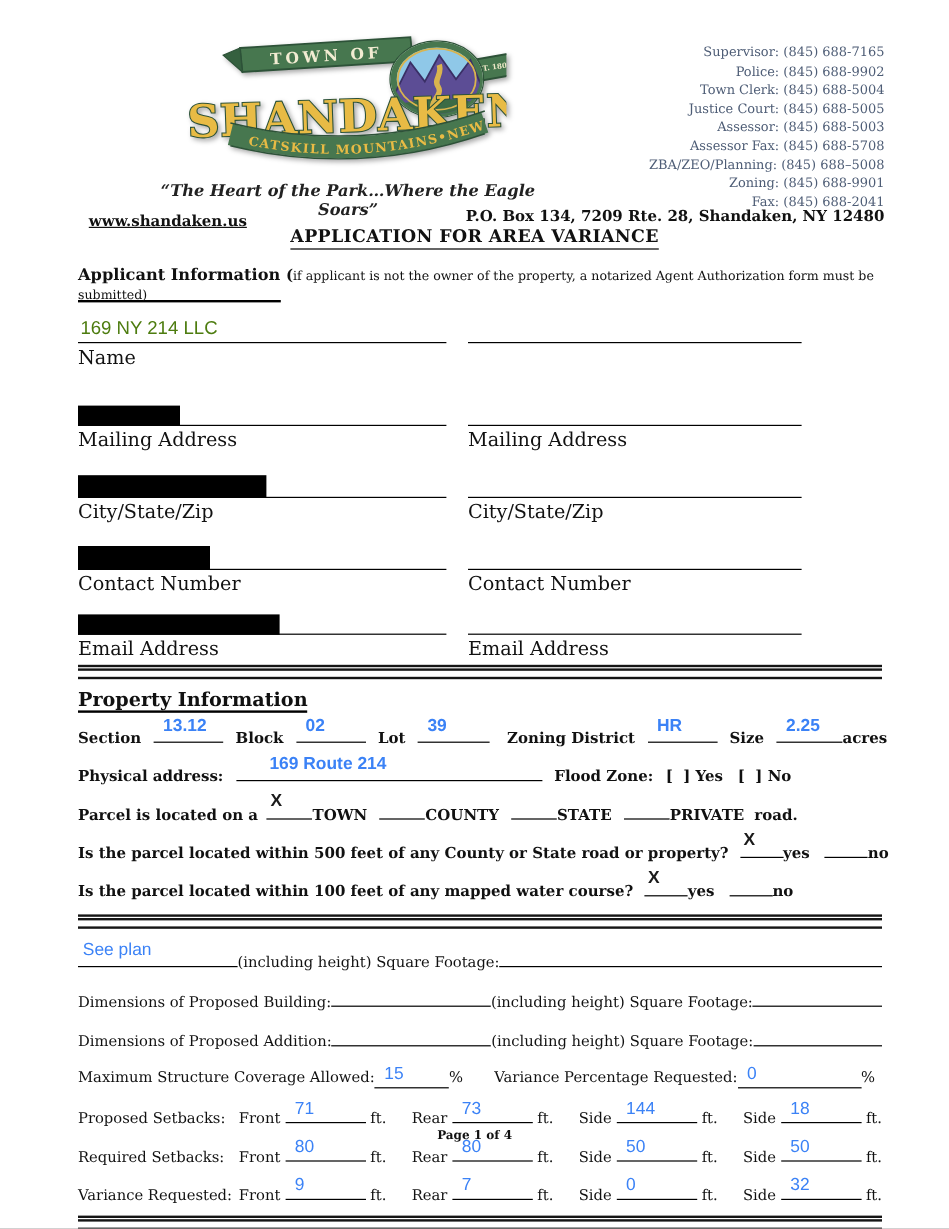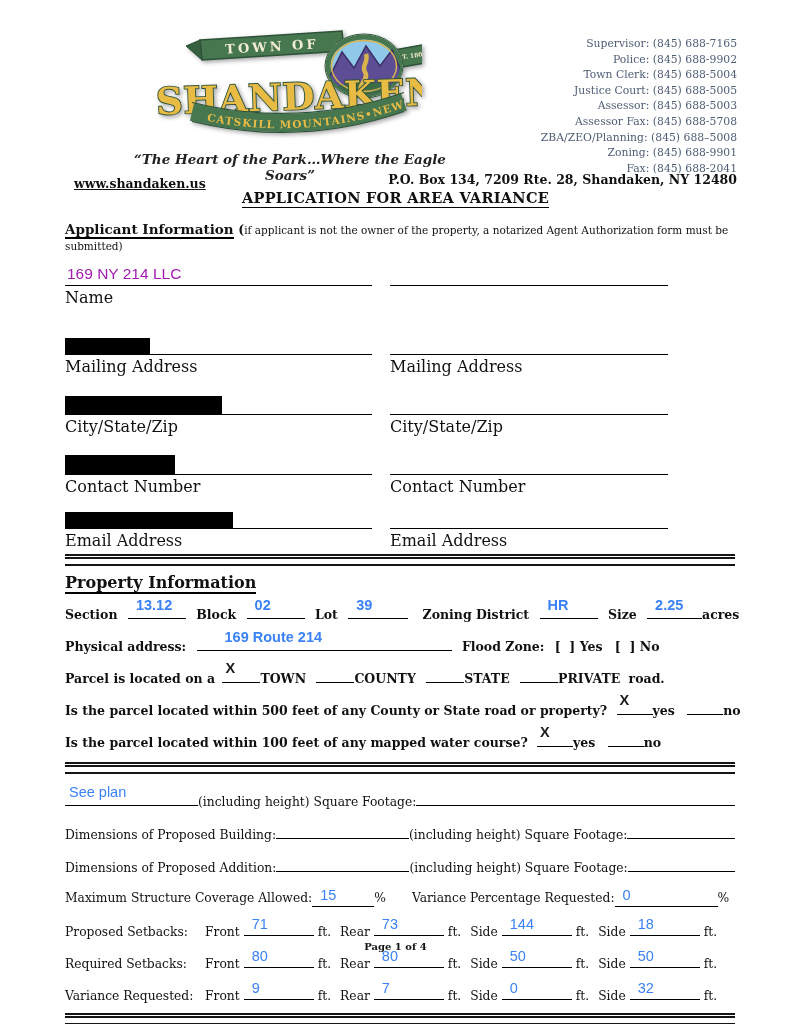--- a/index.html
+++ b/index.html
@@ -18,31 +18,31 @@
     font-style:italic;font-weight:bold;font-size:13.5px;color:#222;}
   .website{position:absolute;top:176px;left:74px;font-weight:bold;font-size:12.5px;
     text-decoration:underline;cursor:pointer;}
   .po-address{position:absolute;top:172px;right:54px;font-weight:bold;font-size:12.5px;}
   .form-title{position:absolute;top:189px;left:0;right:0;text-align:center;
     font-weight:bold;font-size:14.5px;letter-spacing:0.3px;}
   .form-title span{border-bottom:1.6px solid #000;padding-bottom:1px;}
   
   .content{position:absolute;top:221px;left:65px;width:670px;}
   .sec-heading{font-size:13.5px;font-weight:bold;}
-  .sec-heading .hd{border-bottom:2px solid #000;padding-bottom:0px;}
+  .sec-heading .hd{border-bottom:2px solid #000;padding-bottom:13px;}
   .sec-heading .note{font-weight:normal;font-size:10.5px;}
   .sec-heading .paren{font-weight:bold;font-size:12.5px;}
   
   .app-grid{margin-top:6px;}
   .app-row{display:grid;grid-template-columns:307px 278px;column-gap:18px;margin-bottom:14px;}
   .app-row .zone{position:relative;height:24px;border-bottom:1.2px solid #000;}
   .app-row.first .zone{height:26px;}
   .app-row .label{font-size:16px;padding-top:2px;}
   .fill-val{position:absolute;left:2px;bottom:2px;
-    font-family:"Liberation Sans","DejaVu Sans",sans-serif;font-size:15.5px;color:#a21caf;white-space:nowrap;}
+    font-family:"Liberation Sans","DejaVu Sans",sans-serif;font-size:15.5px;color:#4d7c0f;white-space:nowrap;}
   .redact{position:absolute;left:0;bottom:-1px;background:#000;}
   
   .rule3{height:8px;border-top:2.5px solid #151515;border-bottom:2.5px solid #151515;position:relative;margin:2px 0;}
   .rule3::after{content:"";position:absolute;left:0;right:0;top:1px;height:1.5px;background:#151515;}
   
   .prop-heading{font-size:16px;font-weight:bold;margin-top:7px;}
   .prop-heading .hd{border-bottom:2px solid #000;}
   .prop-row{margin-top:11px;font-size:12.5px;font-weight:bold;line-height:19px;white-space:nowrap;}
   .blank{display:inline-block;position:relative;border-bottom:1.2px solid #000;height:15px;vertical-align:baseline;}
   .blank .v{position:absolute;left:8px;bottom:3px;
@@ -51,21 +51,21 @@
     font-family:"Liberation Sans","DejaVu Sans",sans-serif;font-size:14.5px;color:#1a1a1a;}
   .pre{white-space:pre;}
   
   .dim-row{display:flex;align-items:baseline;margin-top:12px;font-size:12.3px;line-height:18px;white-space:nowrap;}
   .dim-row .b1{width:133px;}
   .dim-row .b2{flex:1;}
   .cov-row{display:flex;align-items:flex-start;margin-top:14px;font-size:12.3px;white-space:nowrap;}
   .sb-row{display:flex;align-items:baseline;margin-top:13px;font-size:12.3px;white-space:nowrap;}
   .sb-row .sb-label{width:140px;}
   .sb-row .b{width:70px;margin:0 4px;}
-  .sb-row .w{margin-left:9px;}
+  .sb-row .w{margin-left:21px;}
   .cov-row .b-cov{width:62px;}
   .cov-row .b-var{width:103px;}
   .gap28{display:inline-block;width:26px;}
   
   .page-num{position:absolute;top:941px;left:0;right:0;text-align:center;
     font-weight:bold;font-size:10px;}
 </style>
 </head>
 <body>
 

